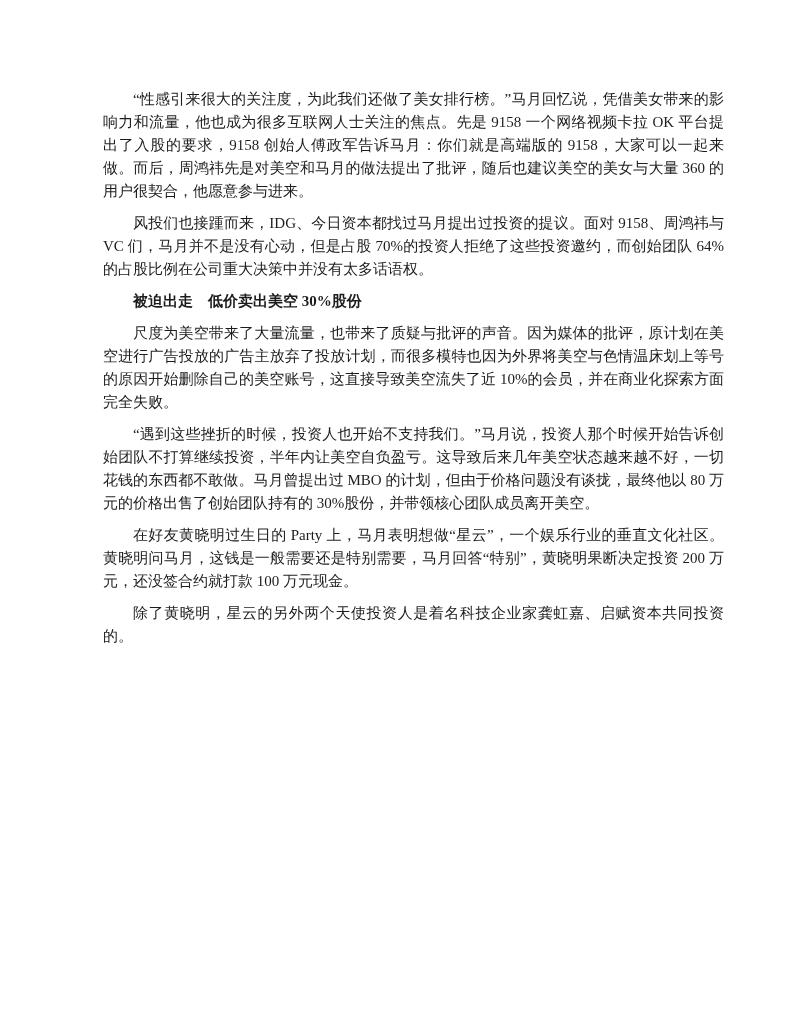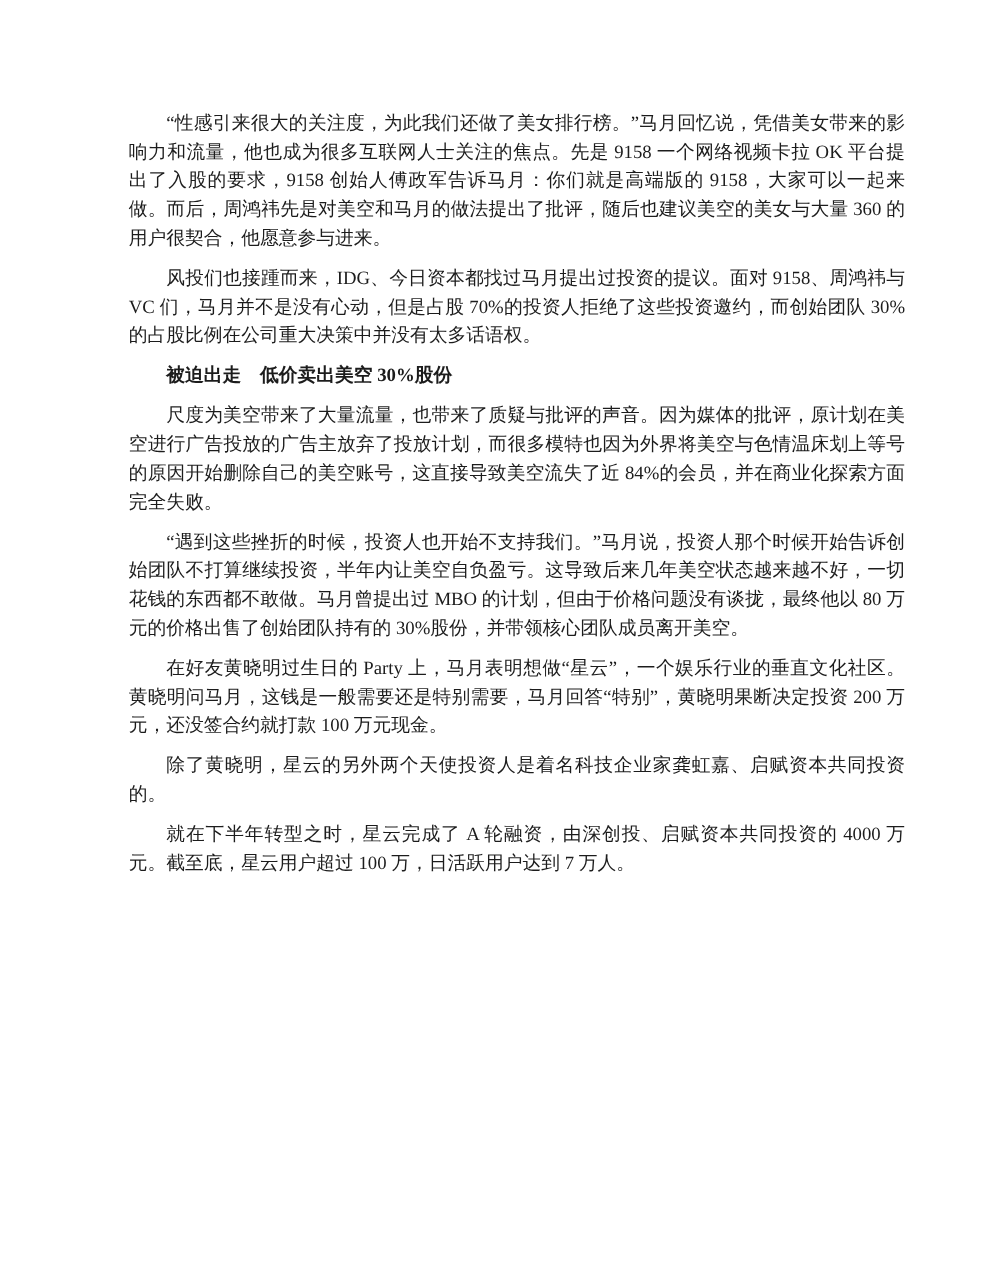--- a/index.html
+++ b/index.html
@@ -37,20 +37,19 @@
     text-indent: 2em;
     font-weight: bold;
     text-align: left;
   }
 </style>
 </head>
 <body>
 
 <div class="page">
   <p class="para">“性感引来很大的关注度，为此我们还做了美女排行榜。”马月回忆说，凭借美女带来的影响力和流量，他也成为很多互联网人士关注的焦点。先是 9158 一个网络视频卡拉 OK 平台提出了入股的要求，9158 创始人傅政军告诉马月：你们就是高端版的 9158，大家可以一起来做。而后，周鸿祎先是对美空和马月的做法提出了批评，随后也建议美空的美女与大量 360 的用户很契合，他愿意参与进来。</p>
-  <p class="para">风投们也接踵而来，IDG、今日资本都找过马月提出过投资的提议。面对 9158、周鸿祎与 VC 们，马月并不是没有心动，但是占股 70%的投资人拒绝了这些投资邀约，而创始团队 30%的占股比例在公司重大决策中并没有太多话语权。</p>
+  <p class="para">风投们也接踵而来，IDG、今日资本都找过马月提出过投资的提议。面对 9158、周鸿祎与 VC 们，马月并不是没有心动，但是占股 70%的投资人拒绝了这些投资邀约，而创始团队 64%的占股比例在公司重大决策中并没有太多话语权。</p>
   <p class="heading">被迫出走　低价卖出美空 30%股份</p>
-  <p class="para">尺度为美空带来了大量流量，也带来了质疑与批评的声音。因为媒体的批评，原计划在美空进行广告投放的广告主放弃了投放计划，而很多模特也因为外界将美空与色情温床划上等号的原因开始删除自己的美空账号，这直接导致美空流失了近 84%的会员，并在商业化探索方面完全失败。</p>
+  <p class="para">尺度为美空带来了大量流量，也带来了质疑与批评的声音。因为媒体的批评，原计划在美空进行广告投放的广告主放弃了投放计划，而很多模特也因为外界将美空与色情温床划上等号的原因开始删除自己的美空账号，这直接导致美空流失了近 10%的会员，并在商业化探索方面完全失败。</p>
   <p class="para">“遇到这些挫折的时候，投资人也开始不支持我们。”马月说，投资人那个时候开始告诉创始团队不打算继续投资，半年内让美空自负盈亏。这导致后来几年美空状态越来越不好，一切花钱的东西都不敢做。马月曾提出过 MBO 的计划，但由于价格问题没有谈拢，最终他以 80 万元的价格出售了创始团队持有的 30%股份，并带领核心团队成员离开美空。</p>
   <p class="para">在好友黄晓明过生日的 Party 上，马月表明想做“星云”，一个娱乐行业的垂直文化社区。黄晓明问马月，这钱是一般需要还是特别需要，马月回答“特别”，黄晓明果断决定投资 200 万元，还没签合约就打款 100 万元现金。</p>
   <p class="para">除了黄晓明，星云的另外两个天使投资人是着名科技企业家龚虹嘉、启赋资本共同投资的。</p>
-  <p class="para">就在下半年转型之时，星云完成了 A 轮融资，由深创投、启赋资本共同投资的 4000 万元。截至底，星云用户超过 100 万，日活跃用户达到 7 万人。</p>
 </div>
 
 </body></html>

